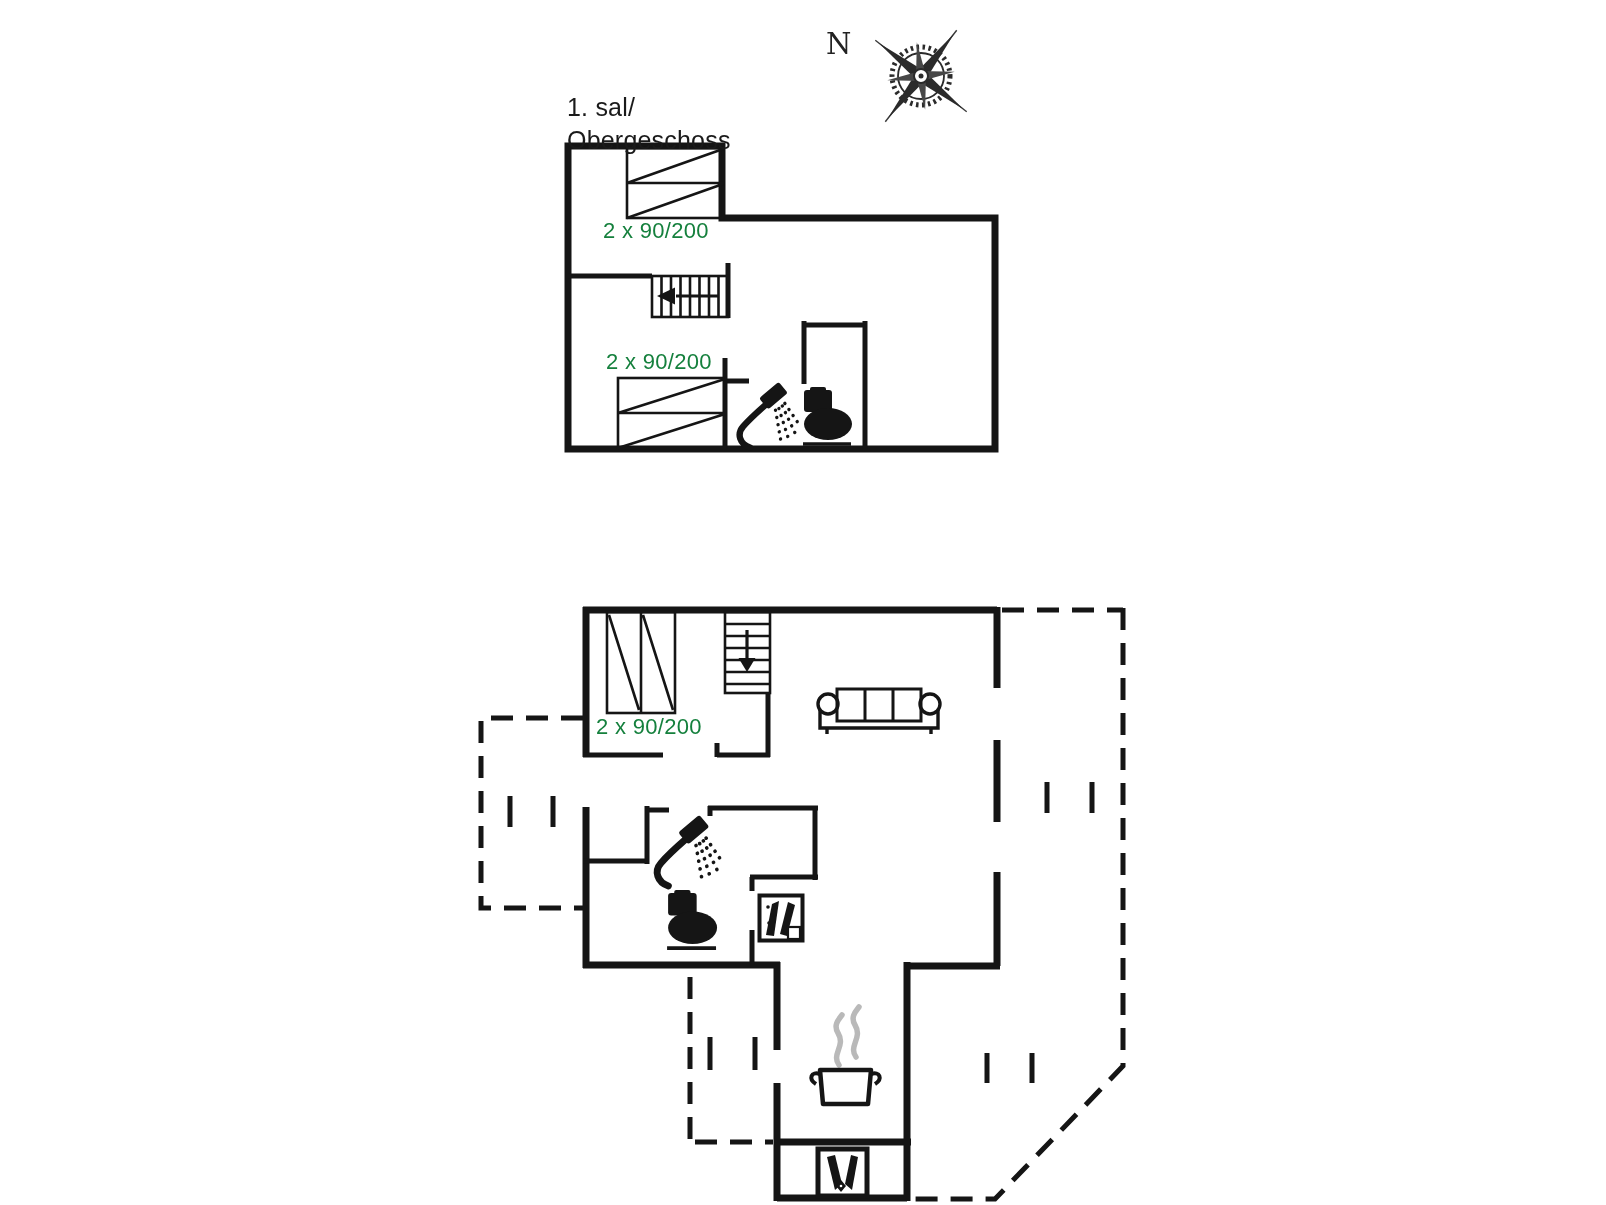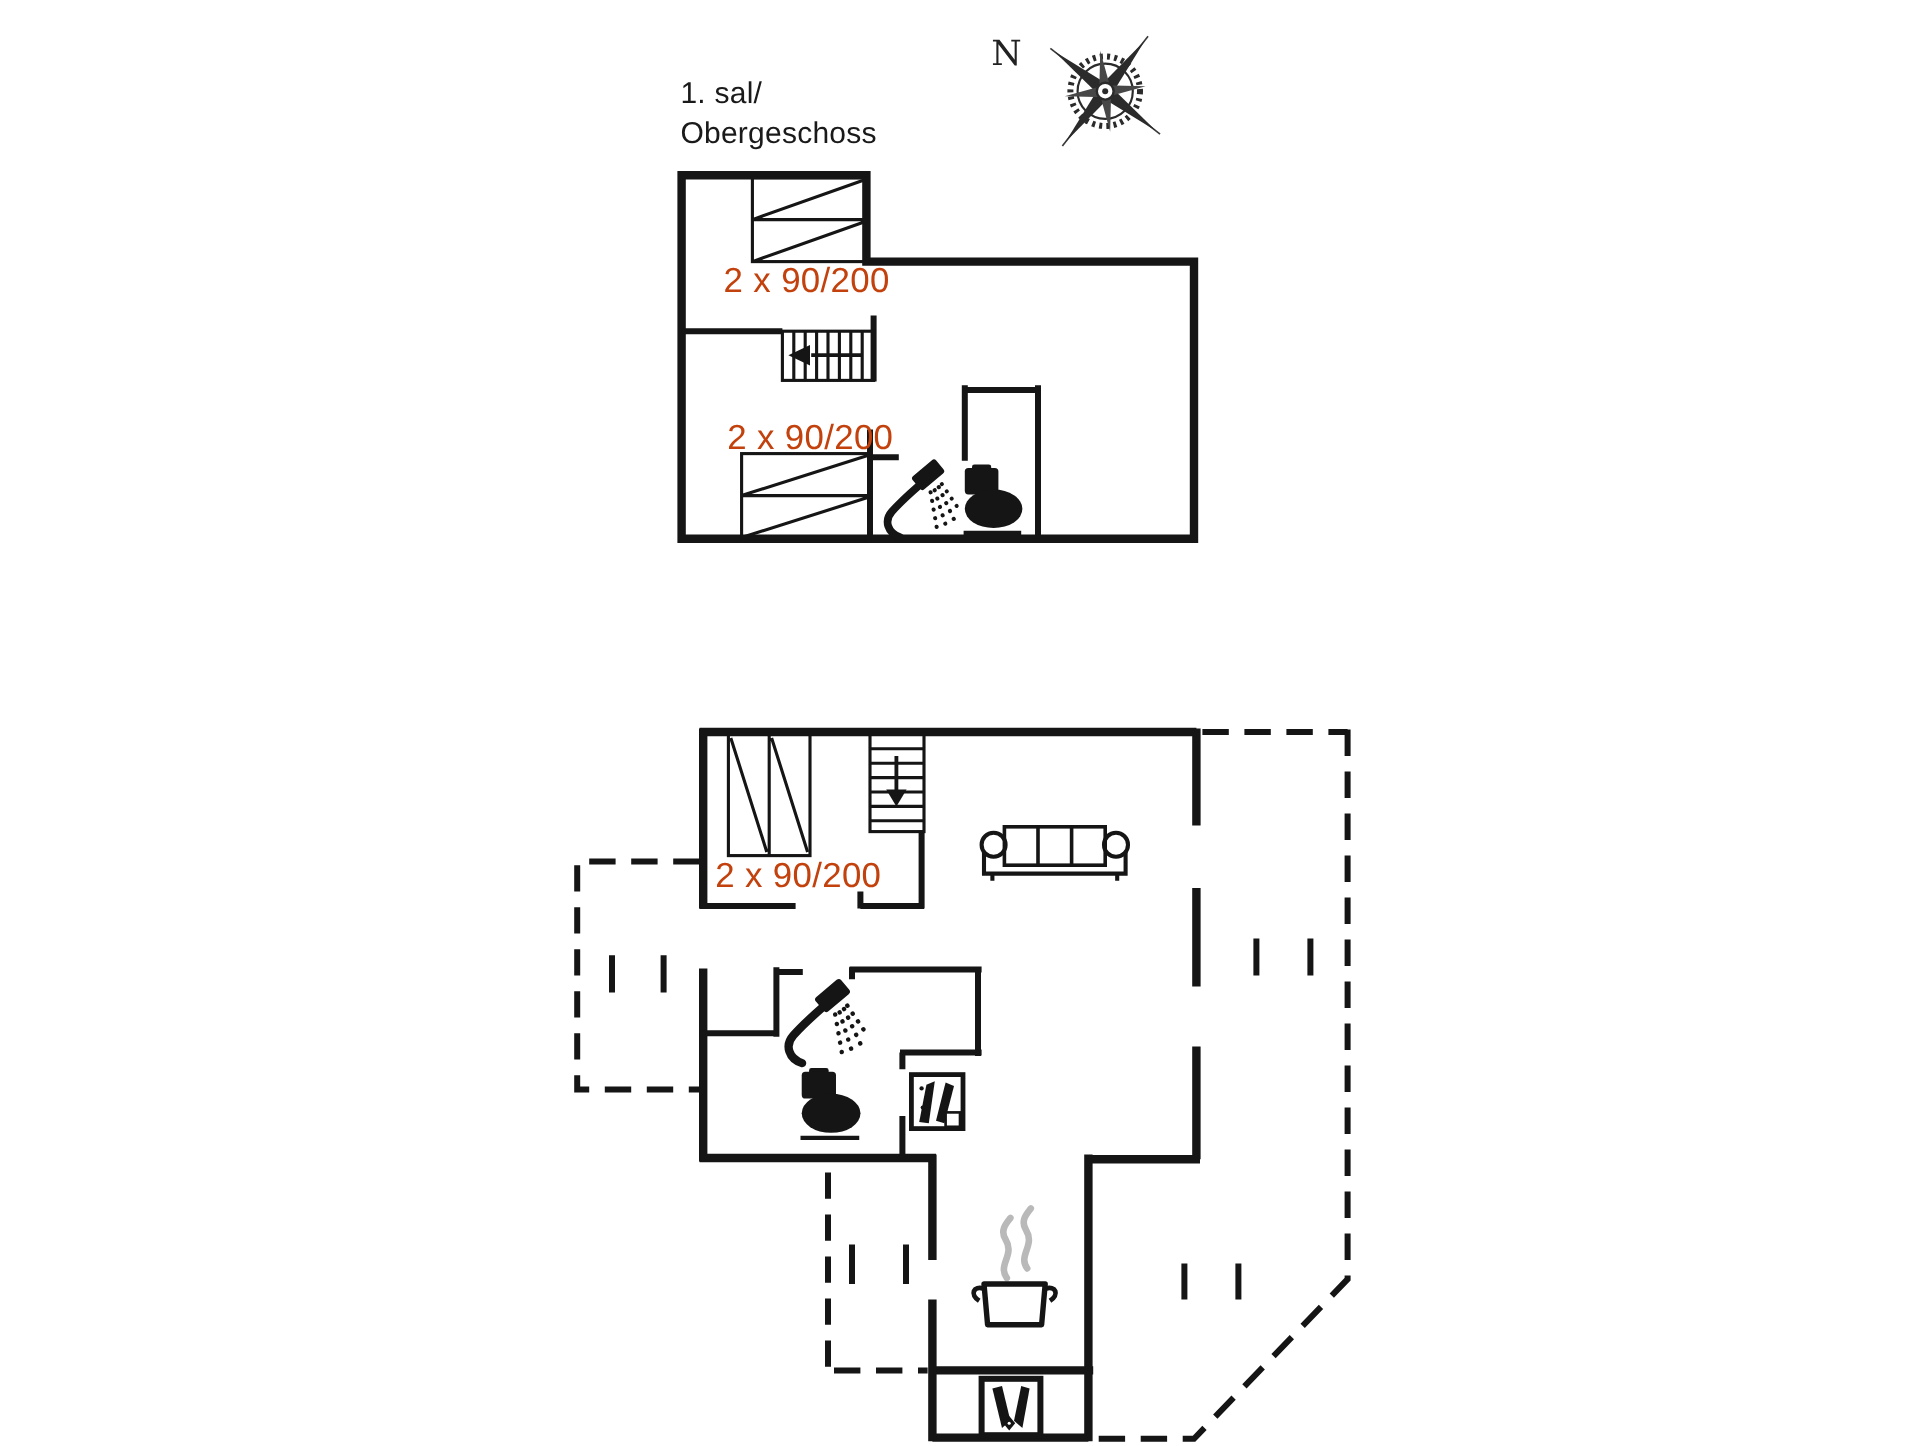--- a/index.html
+++ b/index.html
@@ -1,22 +1,22 @@
 <!DOCTYPE html>
 <html><head>
 <meta charset="utf-8">
 <style>
   html,body{margin:0;padding:0;background:#fff;}
   body{width:1606px;height:1205px;position:relative;overflow:hidden;
        font-family:"Liberation Sans", sans-serif;color:#1a1a1a;}
   .canvas{position:absolute;inset:0;}
   .plan-svg{position:absolute;left:0;top:0;}
   .floor-title{position:absolute;font-size:25px;line-height:1.3;white-space:pre-line;
-               letter-spacing:0.2px;color:#1a1a1a;}
-  .bed-label{position:absolute;font-size:29px;color:#c2410c;letter-spacing:0.3px;}
+               letter-spacing:0.2px;color:#1a1a1a;margin-top:29px;}
+  .bed-label{position:absolute;font-size:22px;color:#15803d;letter-spacing:0.3px;}
   .north-label{position:absolute;font-family:"DejaVu Serif", serif;font-size:29px;color:#222;}
 </style>
 </head>
 <body>
 
 <div class="canvas">
 
   <svg class="plan-svg" width="1606" height="1205" viewBox="0 0 1606 1205">
     <defs>
       <g id="icon-shower">

